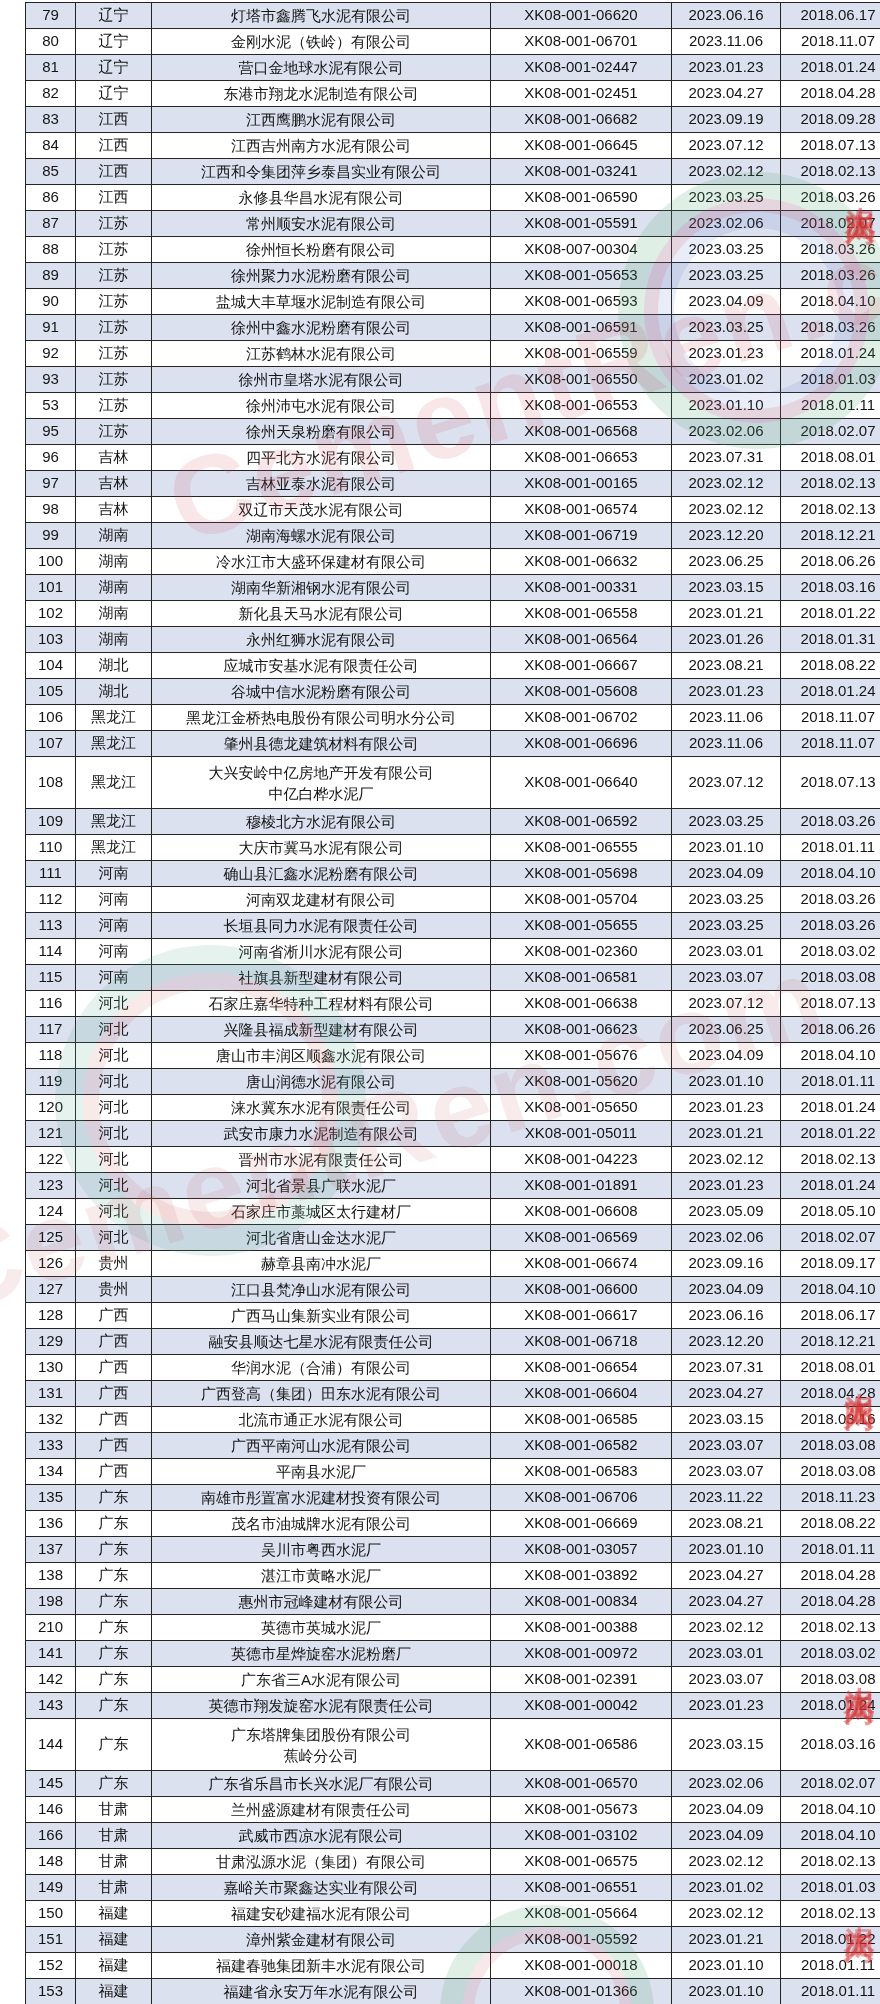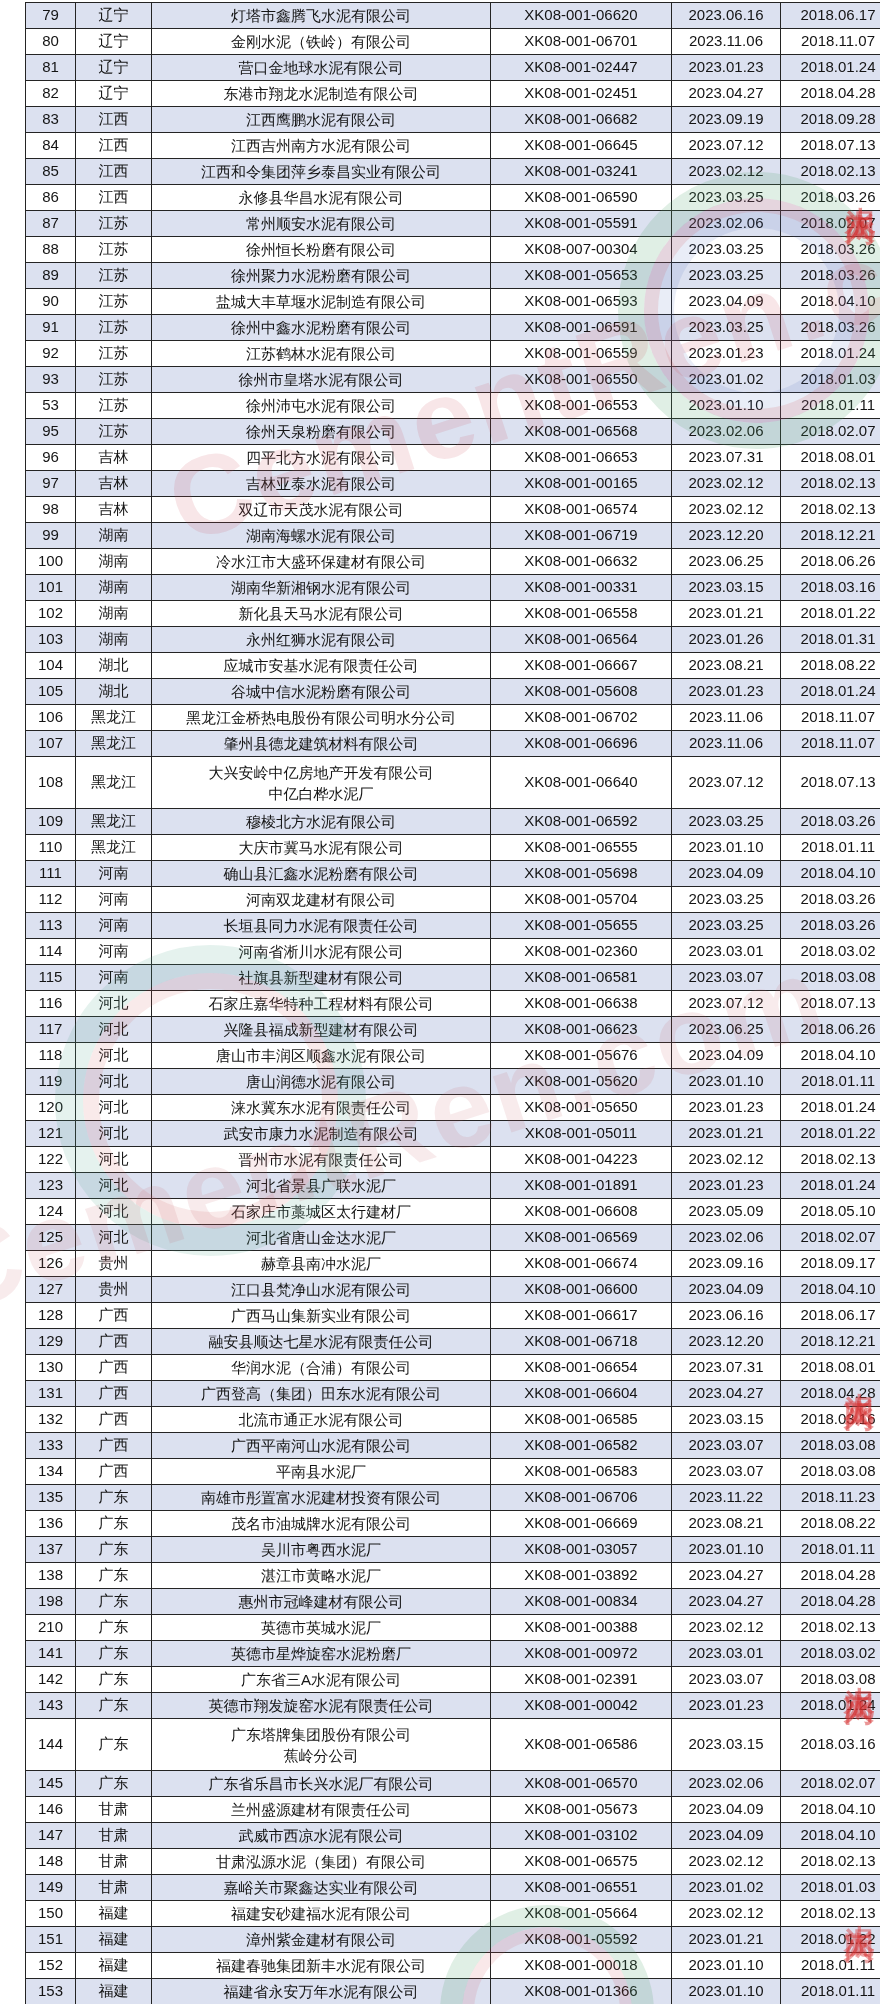--- a/index.html
+++ b/index.html
@@ -739,21 +739,21 @@
           <td>146</td>
           <td>甘肃</td>
           <td class="co">
             <div>兰州盛源建材有限责任公司</div>
           </td>
           <td>XK08-001-05673</td>
           <td>2023.04.09</td>
           <td>2018.04.10</td>
         </tr>
         <tr class="shaded">
-          <td>147</td>
+          <td>166</td>
           <td>甘肃</td>
           <td class="co">
             <div>武威市西凉水泥有限公司</div>
           </td>
           <td>XK08-001-03102</td>
           <td>2023.04.09</td>
           <td>2018.04.10</td>
         </tr>
         <tr>
           <td>148</td>

